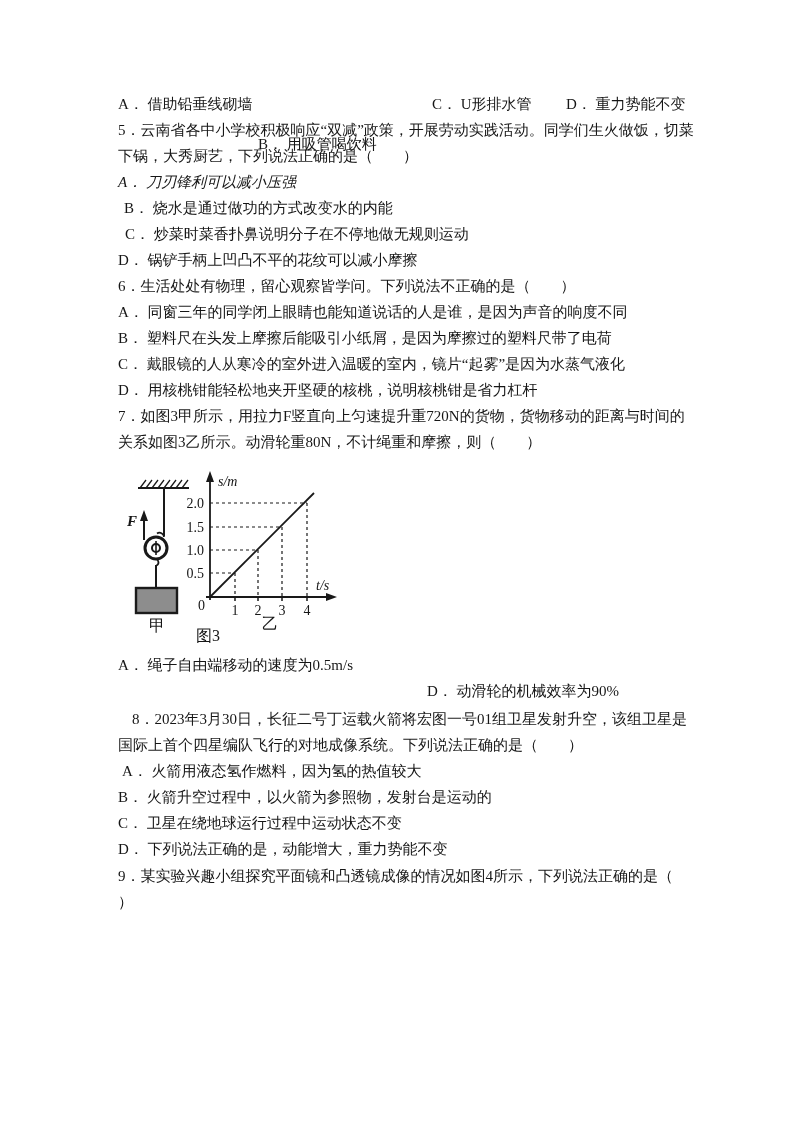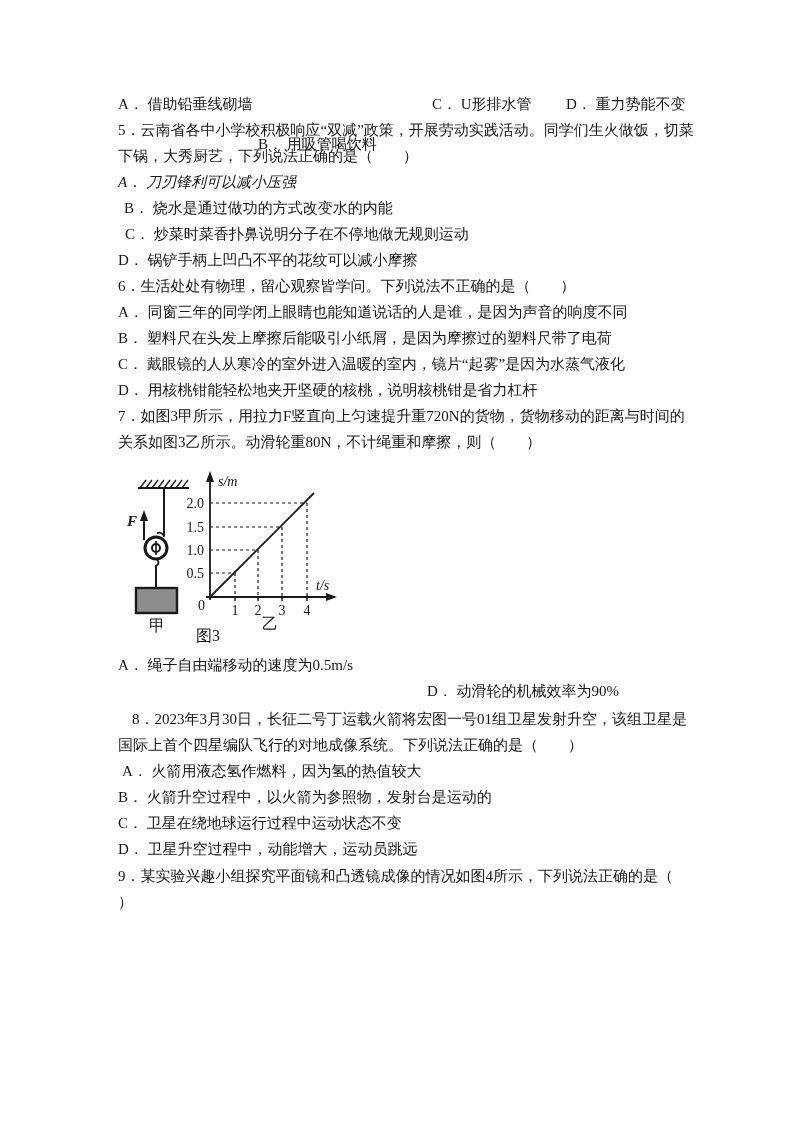--- a/index.html
+++ b/index.html
@@ -102,21 +102,21 @@
       <div class="tline" style="top: 758px;">
         <span class="tseg" style="left: 122px;">A． 火箭用液态氢作燃料，因为氢的热值较大</span>
       </div>
       <div class="tline" style="top: 784px;">
         <span class="tseg" style="left: 118px;">B． 火箭升空过程中，以火箭为参照物，发射台是运动的</span>
       </div>
       <div class="tline" style="top: 810px;">
         <span class="tseg" style="left: 118px;">C． 卫星在绕地球运行过程中运动状态不变</span>
       </div>
       <div class="tline" style="top: 836px;">
-        <span class="tseg" style="left: 118px;">D． 卫星升空过程中，动能增大，运动员跳远</span>
+        <span class="tseg" style="left: 118px;">D． 下列说法正确的是，动能增大，重力势能不变</span>
       </div>
       <div class="tline" style="top: 863px;">
         <span class="tseg" style="left: 118px;">9．某实验兴趣小组探究平面镜和凸透镜成像的情况如图4所示，下列说法正确的是（</span>
       </div>
       <div class="tline" style="top: 889px;">
         <span class="tseg" style="left: 118px;">）</span>
       </div>
     </div>
 
   <svg class="figure" width="794" height="700" viewBox="0 0 794 700">

